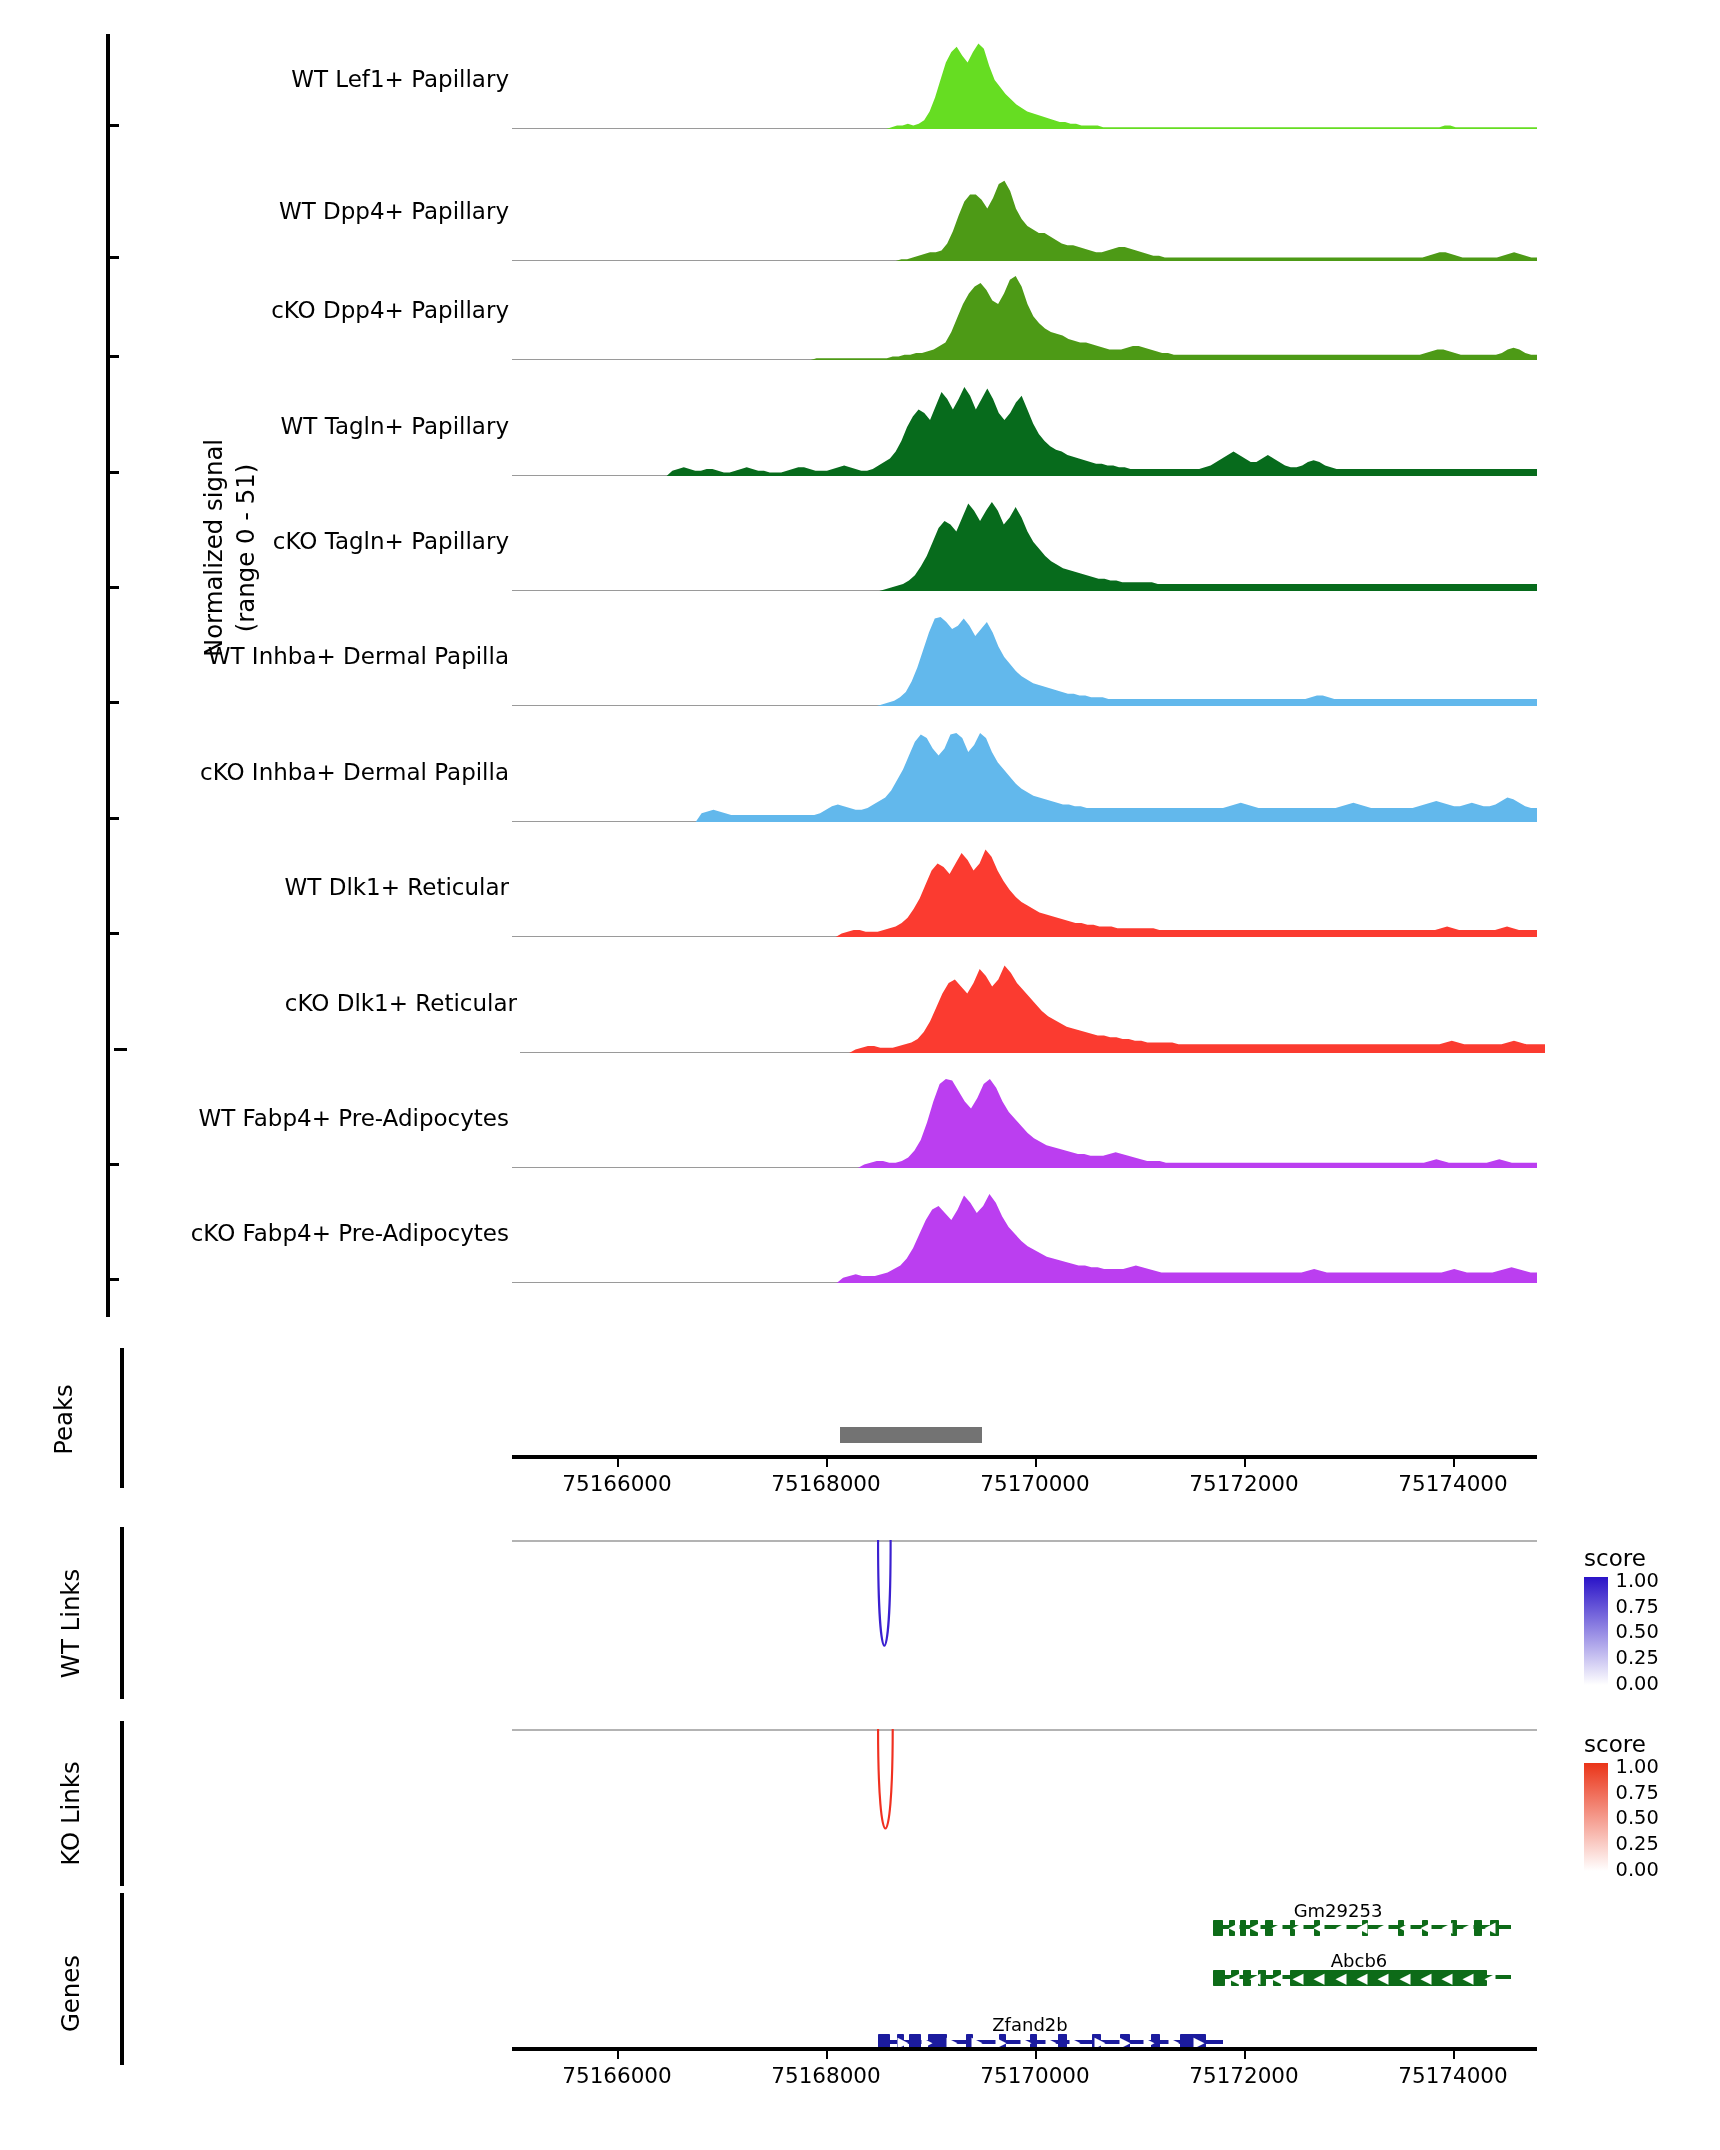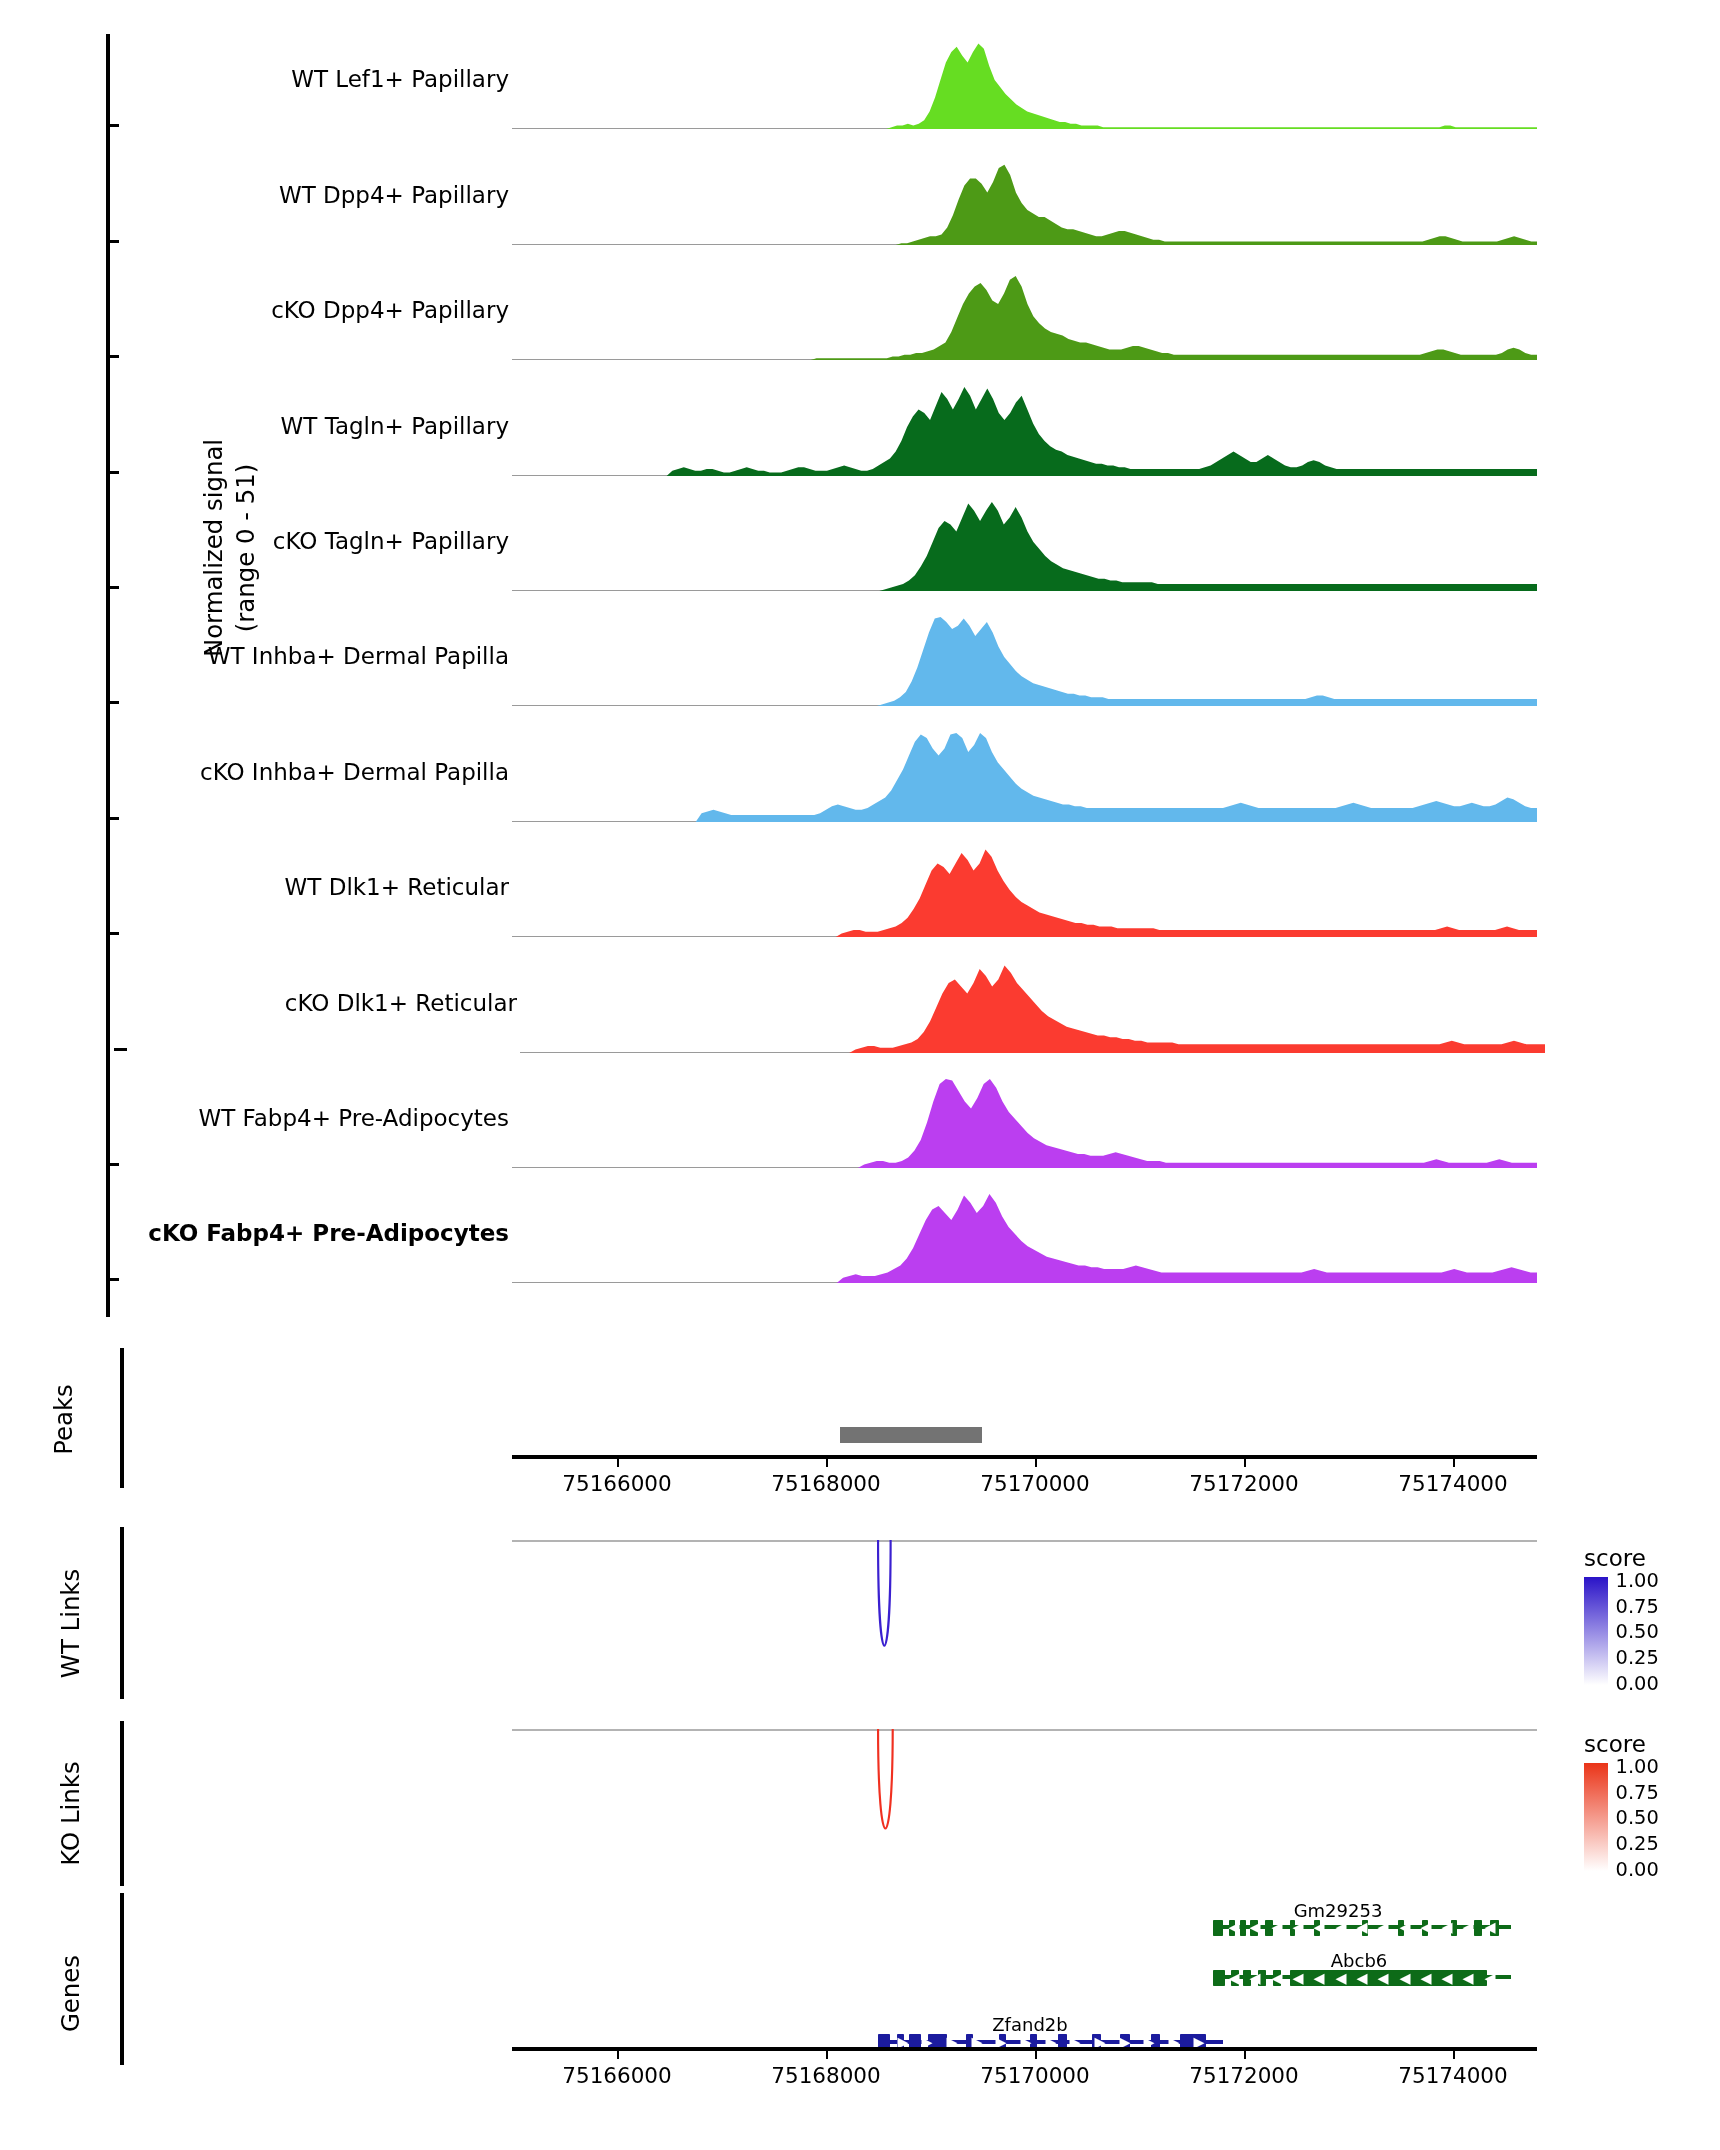--- a/index.html
+++ b/index.html
@@ -232,21 +232,21 @@
       <div class="track-row" style="top: 37px; height: 92px;">
         <div class="spine-tick" style="position: absolute; left: 106px; top: 87px; width: 13px; background: rgb(0, 0, 0);"></div>
         <div class="track-label" style="top: 29px;">WT Lef1+ Papillary</div>
         <div class="track-plot" style="height: 92px;">
           <div class="track-baseline"></div>
           <svg viewBox="0 0 1430 128" preserveAspectRatio="none">
             <path d="M 0 128 L 0.0 128.0 L 7.6 128.0 L 15.1 128.0 L 22.7 128.0 L 30.3 128.0 L 37.8 128.0 L 45.4 128.0 L 53.0 128.0 L 60.5 128.0 L 68.1 128.0 L 75.7 128.0 L 83.2 128.0 L 90.8 128.0 L 98.4 128.0 L 105.9 128.0 L 113.5 128.0 L 121.1 128.0 L 128.6 128.0 L 136.2 128.0 L 143.8 128.0 L 151.3 128.0 L 158.9 128.0 L 166.5 128.0 L 174.0 128.0 L 181.6 128.0 L 189.2 128.0 L 196.7 128.0 L 204.3 128.0 L 211.9 128.0 L 219.4 128.0 L 227.0 128.0 L 234.6 128.0 L 242.1 128.0 L 249.7 128.0 L 257.2 128.0 L 264.8 128.0 L 272.4 128.0 L 279.9 128.0 L 287.5 128.0 L 295.1 128.0 L 302.6 128.0 L 310.2 128.0 L 317.8 128.0 L 325.3 128.0 L 332.9 128.0 L 340.5 128.0 L 348.0 128.0 L 355.6 128.0 L 363.2 128.0 L 370.7 128.0 L 378.3 128.0 L 385.9 128.0 L 393.4 128.0 L 401.0 128.0 L 408.6 128.0 L 416.1 128.0 L 423.7 128.0 L 431.3 128.0 L 438.8 128.0 L 446.4 128.0 L 454.0 128.0 L 461.5 128.0 L 469.1 128.0 L 476.7 128.0 L 484.2 128.0 L 491.8 128.0 L 499.4 128.0 L 506.9 128.0 L 514.5 128.0 L 522.1 128.0 L 529.6 125.6 L 537.2 123.1 L 544.8 123.1 L 552.3 120.7 L 559.9 123.1 L 567.5 120.7 L 575.0 115.8 L 582.6 103.7 L 590.2 84.2 L 597.7 59.9 L 605.3 35.6 L 612.9 21.0 L 620.4 13.7 L 628.0 25.9 L 635.6 35.6 L 643.1 21.0 L 650.7 8.9 L 658.3 16.2 L 665.8 40.5 L 673.4 59.9 L 681.0 69.6 L 688.5 79.4 L 696.1 86.7 L 703.7 94.0 L 711.2 98.8 L 718.8 103.7 L 726.3 106.1 L 733.9 108.5 L 741.5 111.0 L 749.0 113.4 L 756.6 115.8 L 764.2 118.3 L 771.7 118.3 L 779.3 120.7 L 786.9 120.7 L 794.4 123.1 L 802.0 123.1 L 809.6 123.1 L 817.1 123.1 L 824.7 125.6 L 832.3 125.6 L 839.8 125.6 L 847.4 125.6 L 855.0 125.6 L 862.5 125.6 L 870.1 125.6 L 877.7 125.6 L 885.2 125.6 L 892.8 125.6 L 900.4 125.6 L 907.9 125.6 L 915.5 125.6 L 923.1 125.6 L 930.6 125.6 L 938.2 125.6 L 945.8 125.6 L 953.3 125.6 L 960.9 125.6 L 968.5 125.6 L 976.0 125.6 L 983.6 125.6 L 991.2 125.6 L 998.7 125.6 L 1006.3 125.6 L 1013.9 125.6 L 1021.4 125.6 L 1029.0 125.6 L 1036.6 125.6 L 1044.1 125.6 L 1051.7 125.6 L 1059.3 125.6 L 1066.8 125.6 L 1074.4 125.6 L 1082.0 125.6 L 1089.5 125.6 L 1097.1 125.6 L 1104.7 125.6 L 1112.2 125.6 L 1119.8 125.6 L 1127.4 125.6 L 1134.9 125.6 L 1142.5 125.6 L 1150.1 125.6 L 1157.6 125.6 L 1165.2 125.6 L 1172.8 125.6 L 1180.3 125.6 L 1187.9 125.6 L 1195.4 125.6 L 1203.0 125.6 L 1210.6 125.6 L 1218.1 125.6 L 1225.7 125.6 L 1233.3 125.6 L 1240.8 125.6 L 1248.4 125.6 L 1256.0 125.6 L 1263.5 125.6 L 1271.1 125.6 L 1278.7 125.6 L 1286.2 125.6 L 1293.8 125.6 L 1301.4 123.1 L 1308.9 123.1 L 1316.5 125.6 L 1324.1 125.6 L 1331.6 125.6 L 1339.2 125.6 L 1346.8 125.6 L 1354.3 125.6 L 1361.9 125.6 L 1369.5 125.6 L 1377.0 125.6 L 1384.6 125.6 L 1392.2 125.6 L 1399.7 125.6 L 1407.3 125.6 L 1414.9 125.6 L 1422.4 125.6 L 1430.0 125.6 L 1430 128 Z" fill="#66dd22" stroke="none"></path>
           </svg>
         </div>
       </div>
-      <div class="track-row" style="top: 153px; height: 92px;">
+      <div class="track-row" style="top: 169px; height: 92px;">
         <div class="spine-tick" style="position: absolute; left: 106px; top: 87px; width: 13px; background: rgb(0, 0, 0);"></div>
         <div class="track-label" style="top: 29px;">WT Dpp4+ Papillary</div>
         <div class="track-plot" style="height: 92px;">
           <div class="track-baseline"></div>
           <svg viewBox="0 0 1430 128" preserveAspectRatio="none">
             <path d="M 0 128 L 0.0 128.0 L 8.0 128.0 L 16.0 128.0 L 24.0 128.0 L 32.0 128.0 L 39.9 128.0 L 47.9 128.0 L 55.9 128.0 L 63.9 128.0 L 71.9 128.0 L 79.9 128.0 L 87.9 128.0 L 95.9 128.0 L 103.9 128.0 L 111.8 128.0 L 119.8 128.0 L 127.8 128.0 L 135.8 128.0 L 143.8 128.0 L 151.8 128.0 L 159.8 128.0 L 167.8 128.0 L 175.8 128.0 L 183.7 128.0 L 191.7 128.0 L 199.7 128.0 L 207.7 128.0 L 215.7 128.0 L 223.7 128.0 L 231.7 128.0 L 239.7 128.0 L 247.7 128.0 L 255.6 128.0 L 263.6 128.0 L 271.6 128.0 L 279.6 128.0 L 287.6 128.0 L 295.6 128.0 L 303.6 128.0 L 311.6 128.0 L 319.6 128.0 L 327.5 128.0 L 335.5 128.0 L 343.5 128.0 L 351.5 128.0 L 359.5 128.0 L 367.5 128.0 L 375.5 128.0 L 383.5 128.0 L 391.5 128.0 L 399.4 128.0 L 407.4 128.0 L 415.4 128.0 L 423.4 128.0 L 431.4 128.0 L 439.4 128.0 L 447.4 128.0 L 455.4 128.0 L 463.4 128.0 L 471.3 128.0 L 479.3 128.0 L 487.3 128.0 L 495.3 128.0 L 503.3 128.0 L 511.3 128.0 L 519.3 128.0 L 527.3 128.0 L 535.3 128.0 L 543.2 125.6 L 551.2 125.6 L 559.2 123.1 L 567.2 120.7 L 575.2 118.3 L 583.2 115.8 L 591.2 115.8 L 599.2 113.4 L 607.2 103.7 L 615.1 86.7 L 623.1 64.8 L 631.1 45.3 L 639.1 35.6 L 647.1 35.6 L 655.1 42.9 L 663.1 55.1 L 671.1 40.5 L 679.1 21.0 L 687.0 16.2 L 695.0 30.7 L 703.0 55.1 L 711.0 69.6 L 719.0 79.4 L 727.0 84.2 L 735.0 89.1 L 743.0 89.1 L 750.9 94.0 L 758.9 98.8 L 766.9 103.7 L 774.9 106.1 L 782.9 106.1 L 790.9 108.5 L 798.9 111.0 L 806.9 113.4 L 814.9 115.8 L 822.8 115.8 L 830.8 113.4 L 838.8 111.0 L 846.8 108.5 L 854.8 108.5 L 862.8 111.0 L 870.8 113.4 L 878.8 115.8 L 886.8 118.3 L 894.7 120.7 L 902.7 120.7 L 910.7 123.1 L 918.7 123.1 L 926.7 123.1 L 934.7 123.1 L 942.7 123.1 L 950.7 123.1 L 958.7 123.1 L 966.6 123.1 L 974.6 123.1 L 982.6 123.1 L 990.6 123.1 L 998.6 123.1 L 1006.6 123.1 L 1014.6 123.1 L 1022.6 123.1 L 1030.6 123.1 L 1038.5 123.1 L 1046.5 123.1 L 1054.5 123.1 L 1062.5 123.1 L 1070.5 123.1 L 1078.5 123.1 L 1086.5 123.1 L 1094.5 123.1 L 1102.5 123.1 L 1110.4 123.1 L 1118.4 123.1 L 1126.4 123.1 L 1134.4 123.1 L 1142.4 123.1 L 1150.4 123.1 L 1158.4 123.1 L 1166.4 123.1 L 1174.4 123.1 L 1182.3 123.1 L 1190.3 123.1 L 1198.3 123.1 L 1206.3 123.1 L 1214.3 123.1 L 1222.3 123.1 L 1230.3 123.1 L 1238.3 123.1 L 1246.3 123.1 L 1254.2 123.1 L 1262.2 123.1 L 1270.2 123.1 L 1278.2 120.7 L 1286.2 118.3 L 1294.2 115.8 L 1302.2 115.8 L 1310.2 118.3 L 1318.2 120.7 L 1326.1 123.1 L 1334.1 123.1 L 1342.1 123.1 L 1350.1 123.1 L 1358.1 123.1 L 1366.1 123.1 L 1374.1 123.1 L 1382.1 120.7 L 1390.1 118.3 L 1398.0 115.8 L 1406.0 118.3 L 1414.0 120.7 L 1422.0 123.1 L 1430.0 123.1 L 1430 128 Z" fill="#4d9a16" stroke="none"></path>
           </svg>
         </div>
       </div>
       <div class="track-row" style="top: 268px; height: 92px;">
@@ -324,21 +324,21 @@
         <div class="track-label" style="top: 29px;">WT Fabp4+ Pre-Adipocytes</div>
         <div class="track-plot" style="height: 92px;">
           <div class="track-baseline"></div>
           <svg viewBox="0 0 1430 128" preserveAspectRatio="none">
             <path d="M 0 128 L 0.0 128.0 L 8.8 128.0 L 17.5 128.0 L 26.3 128.0 L 35.1 128.0 L 43.9 128.0 L 52.6 128.0 L 61.4 128.0 L 70.2 128.0 L 79.0 128.0 L 87.7 128.0 L 96.5 128.0 L 105.3 128.0 L 114.0 128.0 L 122.8 128.0 L 131.6 128.0 L 140.4 128.0 L 149.1 128.0 L 157.9 128.0 L 166.7 128.0 L 175.5 128.0 L 184.2 128.0 L 193.0 128.0 L 201.8 128.0 L 210.6 128.0 L 219.3 128.0 L 228.1 128.0 L 236.9 128.0 L 245.6 128.0 L 254.4 128.0 L 263.2 128.0 L 272.0 128.0 L 280.7 128.0 L 289.5 128.0 L 298.3 128.0 L 307.1 128.0 L 315.8 128.0 L 324.6 128.0 L 333.4 128.0 L 342.1 128.0 L 350.9 128.0 L 359.7 128.0 L 368.5 128.0 L 377.2 128.0 L 386.0 128.0 L 394.8 128.0 L 403.6 128.0 L 412.3 128.0 L 421.1 128.0 L 429.9 128.0 L 438.7 128.0 L 447.4 128.0 L 456.2 128.0 L 465.0 128.0 L 473.7 128.0 L 482.5 128.0 L 491.3 123.1 L 500.1 120.7 L 508.8 118.3 L 517.6 118.3 L 526.4 120.7 L 535.2 120.7 L 543.9 118.3 L 552.7 113.4 L 561.5 103.7 L 570.2 89.1 L 579.0 64.8 L 587.8 35.6 L 596.6 11.3 L 605.3 4.0 L 614.1 6.4 L 622.9 21.0 L 631.7 35.6 L 640.4 45.3 L 649.2 30.7 L 658.0 11.3 L 666.7 4.0 L 675.5 16.2 L 684.3 35.6 L 693.1 50.2 L 701.8 59.9 L 710.6 69.6 L 719.4 79.4 L 728.2 86.7 L 736.9 91.5 L 745.7 96.4 L 754.5 98.8 L 763.3 101.3 L 772.0 103.7 L 780.8 106.1 L 789.6 108.5 L 798.3 108.5 L 807.1 111.0 L 815.9 111.0 L 824.7 111.0 L 833.4 108.5 L 842.2 106.1 L 851.0 108.5 L 859.8 111.0 L 868.5 113.4 L 877.3 115.8 L 886.1 118.3 L 894.8 118.3 L 903.6 118.3 L 912.4 120.7 L 921.2 120.7 L 929.9 120.7 L 938.7 120.7 L 947.5 120.7 L 956.3 120.7 L 965.0 120.7 L 973.8 120.7 L 982.6 120.7 L 991.3 120.7 L 1000.1 120.7 L 1008.9 120.7 L 1017.7 120.7 L 1026.4 120.7 L 1035.2 120.7 L 1044.0 120.7 L 1052.8 120.7 L 1061.5 120.7 L 1070.3 120.7 L 1079.1 120.7 L 1087.9 120.7 L 1096.6 120.7 L 1105.4 120.7 L 1114.2 120.7 L 1122.9 120.7 L 1131.7 120.7 L 1140.5 120.7 L 1149.3 120.7 L 1158.0 120.7 L 1166.8 120.7 L 1175.6 120.7 L 1184.4 120.7 L 1193.1 120.7 L 1201.9 120.7 L 1210.7 120.7 L 1219.4 120.7 L 1228.2 120.7 L 1237.0 120.7 L 1245.8 120.7 L 1254.5 120.7 L 1263.3 120.7 L 1272.1 120.7 L 1280.9 118.3 L 1289.6 115.8 L 1298.4 118.3 L 1307.2 120.7 L 1316.0 120.7 L 1324.7 120.7 L 1333.5 120.7 L 1342.3 120.7 L 1351.0 120.7 L 1359.8 120.7 L 1368.6 118.3 L 1377.4 115.8 L 1386.1 118.3 L 1394.9 120.7 L 1403.7 120.7 L 1412.5 120.7 L 1421.2 120.7 L 1430.0 120.7 L 1430 128 Z" fill="#bb3ef0" stroke="none"></path>
           </svg>
         </div>
       </div>
       <div class="track-row" style="top: 1191px; height: 92px;">
         <div class="spine-tick" style="position: absolute; left: 106px; top: 87px; width: 13px; background: rgb(0, 0, 0);"></div>
-        <div class="track-label" style="top: 29px; font-weight: bold;">cKO Fabp4+ Pre-Adipocytes</div>
+        <div class="track-label" style="top: 29px;">cKO Fabp4+ Pre-Adipocytes</div>
         <div class="track-plot" style="height: 92px;">
           <div class="track-baseline"></div>
           <svg viewBox="0 0 1430 128" preserveAspectRatio="none">
             <path d="M 0 128 L 0.0 128.0 L 8.9 128.0 L 17.8 128.0 L 26.6 128.0 L 35.5 128.0 L 44.4 128.0 L 53.3 128.0 L 62.2 128.0 L 71.1 128.0 L 79.9 128.0 L 88.8 128.0 L 97.7 128.0 L 106.6 128.0 L 115.5 128.0 L 124.3 128.0 L 133.2 128.0 L 142.1 128.0 L 151.0 128.0 L 159.9 128.0 L 168.8 128.0 L 177.6 128.0 L 186.5 128.0 L 195.4 128.0 L 204.3 128.0 L 213.2 128.0 L 222.0 128.0 L 230.9 128.0 L 239.8 128.0 L 248.7 128.0 L 257.6 128.0 L 266.5 128.0 L 275.3 128.0 L 284.2 128.0 L 293.1 128.0 L 302.0 128.0 L 310.9 128.0 L 319.8 128.0 L 328.6 128.0 L 337.5 128.0 L 346.4 128.0 L 355.3 128.0 L 364.2 128.0 L 373.0 128.0 L 381.9 128.0 L 390.8 128.0 L 399.7 128.0 L 408.6 128.0 L 417.5 128.0 L 426.3 128.0 L 435.2 128.0 L 444.1 128.0 L 453.0 128.0 L 461.9 120.7 L 470.7 118.3 L 479.6 115.8 L 488.5 118.3 L 497.4 118.3 L 506.3 118.3 L 515.2 115.8 L 524.0 113.4 L 532.9 108.5 L 541.8 103.7 L 550.7 94.0 L 559.6 79.4 L 568.4 59.9 L 577.3 40.5 L 586.2 25.9 L 595.1 21.0 L 604.0 30.7 L 612.9 40.5 L 621.7 25.9 L 630.6 6.4 L 639.5 16.2 L 648.4 30.7 L 657.3 21.0 L 666.1 4.0 L 675.0 16.2 L 683.9 35.6 L 692.8 50.2 L 701.7 59.9 L 710.6 69.6 L 719.4 76.9 L 728.3 81.8 L 737.2 86.7 L 746.1 91.5 L 755.0 94.0 L 763.9 96.4 L 772.7 98.8 L 781.6 101.3 L 790.5 103.7 L 799.4 103.7 L 808.3 106.1 L 817.1 106.1 L 826.0 108.5 L 834.9 108.5 L 843.8 108.5 L 852.7 108.5 L 861.6 106.1 L 870.4 103.7 L 879.3 106.1 L 888.2 108.5 L 897.1 111.0 L 906.0 113.4 L 914.8 113.4 L 923.7 113.4 L 932.6 113.4 L 941.5 113.4 L 950.4 113.4 L 959.3 113.4 L 968.1 113.4 L 977.0 113.4 L 985.9 113.4 L 994.8 113.4 L 1003.7 113.4 L 1012.5 113.4 L 1021.4 113.4 L 1030.3 113.4 L 1039.2 113.4 L 1048.1 113.4 L 1057.0 113.4 L 1065.8 113.4 L 1074.7 113.4 L 1083.6 113.4 L 1092.5 113.4 L 1101.4 113.4 L 1110.2 111.0 L 1119.1 108.5 L 1128.0 111.0 L 1136.9 113.4 L 1145.8 113.4 L 1154.7 113.4 L 1163.5 113.4 L 1172.4 113.4 L 1181.3 113.4 L 1190.2 113.4 L 1199.1 113.4 L 1208.0 113.4 L 1216.8 113.4 L 1225.7 113.4 L 1234.6 113.4 L 1243.5 113.4 L 1252.4 113.4 L 1261.2 113.4 L 1270.1 113.4 L 1279.0 113.4 L 1287.9 113.4 L 1296.8 113.4 L 1305.7 111.0 L 1314.5 108.5 L 1323.4 111.0 L 1332.3 113.4 L 1341.2 113.4 L 1350.1 113.4 L 1358.9 113.4 L 1367.8 113.4 L 1376.7 111.0 L 1385.6 108.5 L 1394.5 106.1 L 1403.4 108.5 L 1412.2 111.0 L 1421.1 113.4 L 1430.0 113.4 L 1430 128 Z" fill="#bb3ef0" stroke="none"></path>
           </svg>
         </div>
       </div>
     </div>
 
   <div class="rot-label" style="left:-16px; top:1405px; width:158px;">Peaks</div>

